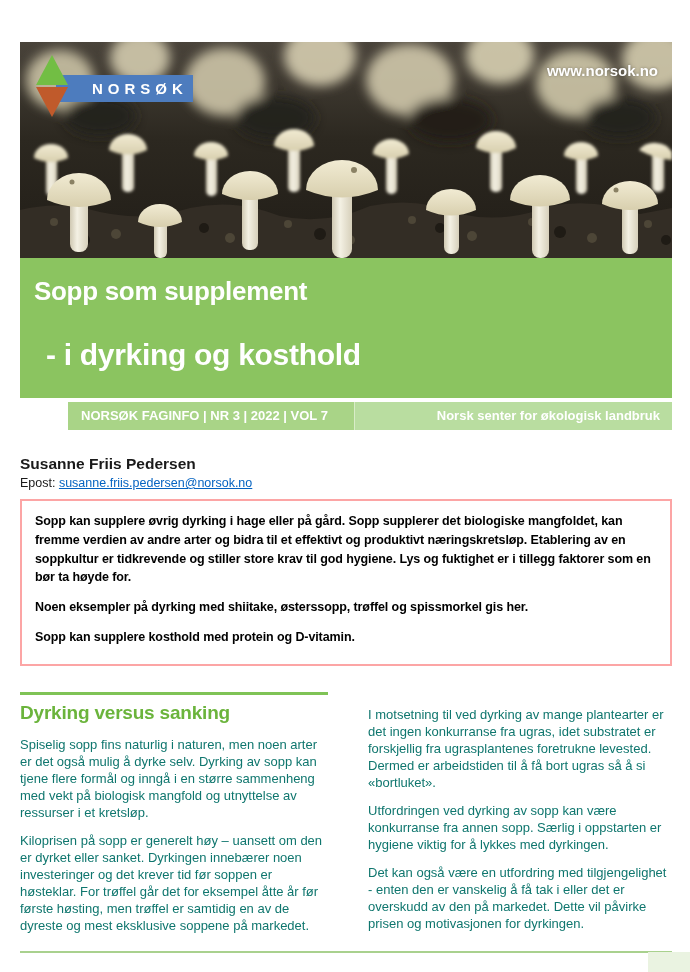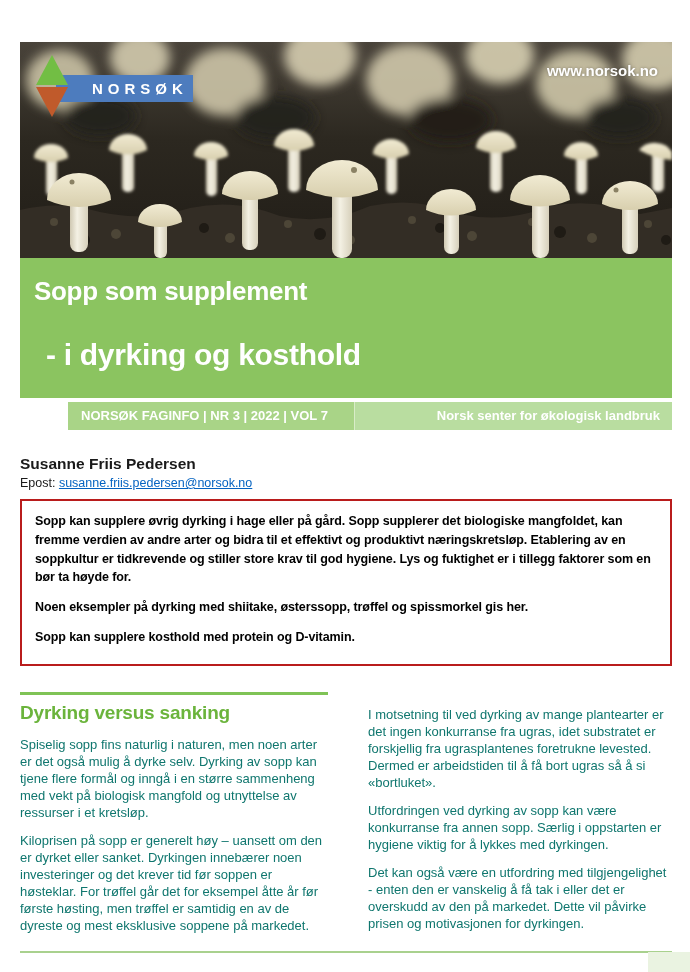--- a/index.html
+++ b/index.html
@@ -57,21 +57,21 @@
   .subbar .cell-r {
     flex:1; background:var(--subbar-right); line-height:28px;
     text-align:right; padding-right:12px; white-space:nowrap;
   }
   
   .content { position:absolute; left:20px; top:455px; width:652px; }
   .author-name { font-size:15.5px; font-weight:bold; color:#1a1a1a; }
   .author-mail { font-size:12.5px; margin-top:3px; color:#1a1a1a; }
   .author-mail a { color:var(--link-blue); }
   .summary-box {
-    margin-top:9px; border:2px solid #b91c1c; padding:11px 13px 6px 13px;
+    margin-top:9px; border:2px solid #fca5a5; padding:11px 13px 6px 13px;
     width:652px;
   }
   .summary-box p {
     font-size:12.5px; font-weight:bold; line-height:1.5; color:#000;
     margin-bottom:11px; letter-spacing:-0.1px;
   }
   .columns { display:flex; margin-top:26px;align-items:center; }
   .col-l { width:308px; }
   .col-r { width:304px; margin-left:40px; padding-top:13px; }
   .rule { height:3px; background:var(--rule-green); margin-bottom:7px; }

